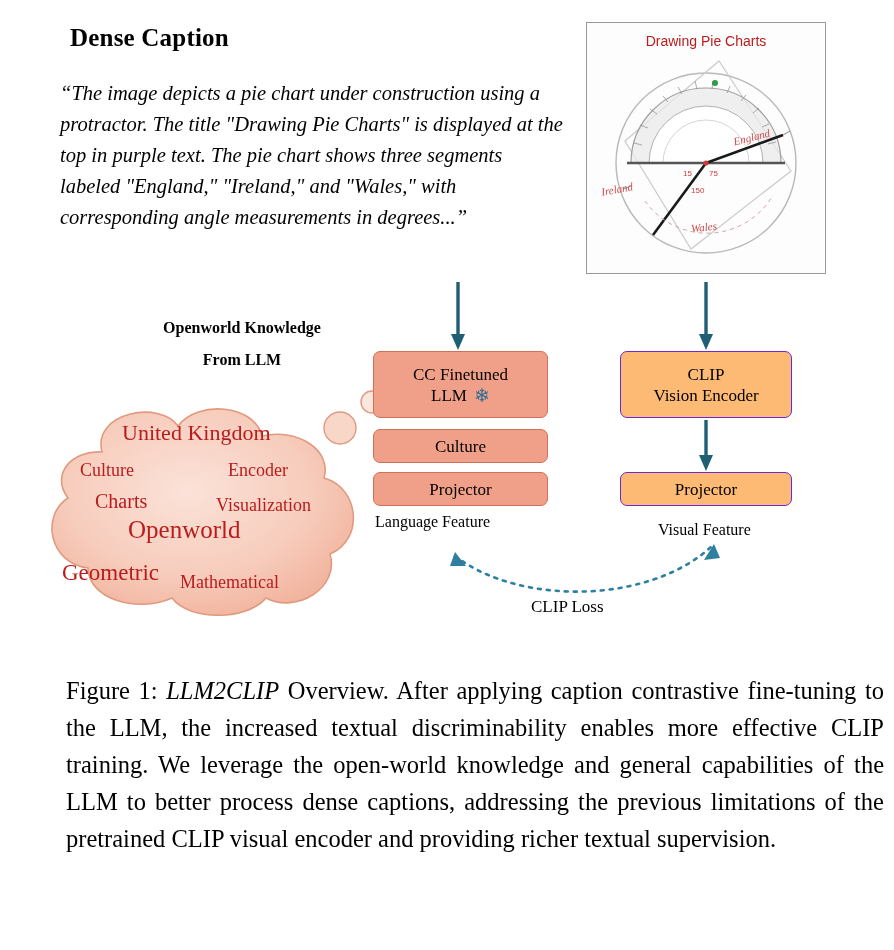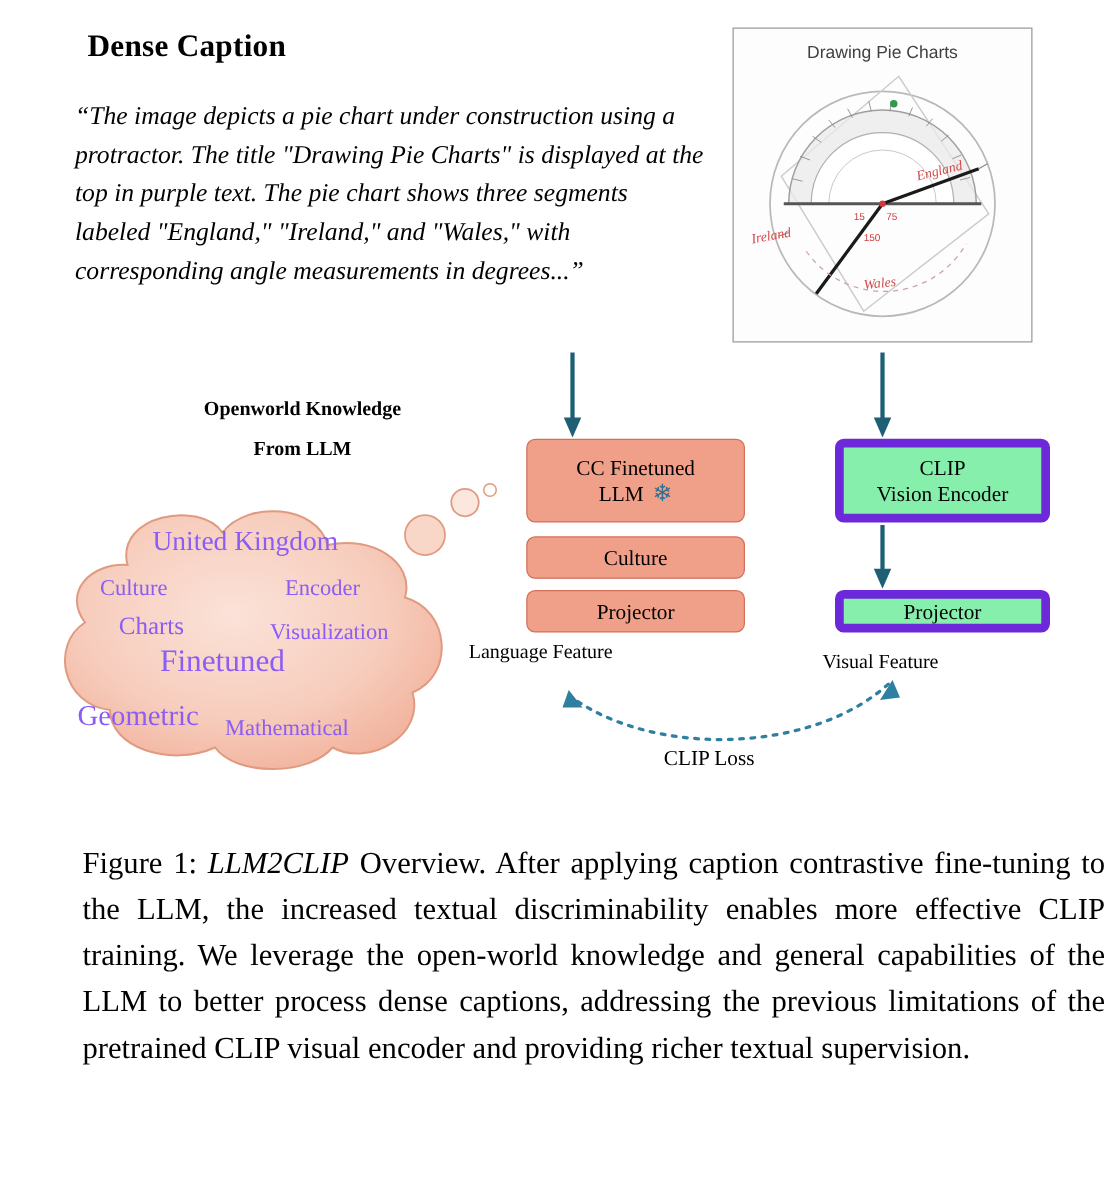--- a/index.html
+++ b/index.html
@@ -51,21 +51,21 @@
     background: #fdfdfd;
     box-sizing: border-box;
     overflow: hidden;
   }
   .img-panel-title {
     position: absolute;
     top: 10px;
     left: 0;
     width: 100%;
     text-align: center;
-    color: #404040;
+    color: #b91c1c;
     font-size: 14px;
     font-family: "Liberation Sans", sans-serif;
   }
   .img-panel svg {
     position: absolute;
     left: 0;
     top: 0;
   }
   .pie-label {
     position: absolute;
@@ -95,43 +95,42 @@
     position: absolute;
     left: 30px;
     top: 392px;
     width: 360px;
     height: 230px;
   }
   .cloud-word {
     position: absolute;
     white-space: nowrap;
     font-family: "Liberation Serif", serif;
-    color: #8b5cf6;
+    color: #b91c1c;
   }
   
   .box {
     position: absolute;
     box-sizing: border-box;
     border-radius: 7px;
     display: flex;
     align-items: center;
     justify-content: center;
     font-size: 17px;
     line-height: 21px;
     font-family: "Liberation Serif", serif;
-    margin-left: 48px;
   }
   .box-orange {
     background: #f0a089;
     border: 1px solid #d2705a;
     color: #000;
   }
   .box-blue {
-    background: #86efac;
-    border: 7px solid #6d28d9;
+    background: #fdba74;
+    border: 1px solid #6d28d9;
     color: #000;
   }
   #box-llm { left: 373px; top: 351px; width: 175px; height: 67px; }
   #box-adaptor { left: 373px; top: 429px; width: 175px; height: 34px; }
   #box-projector-l { left: 373px; top: 472px; width: 175px; height: 34px; }
   #box-clip { left: 620px; top: 351px; width: 172px; height: 67px; }
   #box-projector-v { left: 620px; top: 472px; width: 172px; height: 34px; }
   .snowflake {
     font-size: 19px;
     color: #2f6f91;
@@ -250,21 +249,21 @@
                C 218 228, 160 230, 142 206
                C 106 222, 58 206, 58 176
                C 20 172, 10 124, 38 106
                C 20 82, 42 58, 72 60 Z" fill="url(#cloudgrad)" stroke="#e09a7f" stroke-width="1.6"></path>
     </svg>
     <div class="cloud-word" style="left:92px; top:28px; font-size:22px;">United Kingdom</div>
     <div class="cloud-word" style="left:50px; top:68px; font-size:18px;">Culture</div>
     <div class="cloud-word" style="left:198px; top:68px; font-size:18px;">Encoder</div>
     <div class="cloud-word" style="left:65px; top:98px; font-size:20px;">Charts</div>
     <div class="cloud-word" style="left:186px; top:103px; font-size:18px;">Visualization</div>
-    <div class="cloud-word" style="left:98px; top:124px; font-size:25px;">Finetuned</div>
+    <div class="cloud-word" style="left:98px; top:124px; font-size:25px;">Openworld</div>
     <div class="cloud-word" style="left:32px; top:168px; font-size:23px;">Geometric</div>
     <div class="cloud-word" style="left:150px; top:180px; font-size:18px;">Mathematical</div>
   </div>
 
   <svg class="arrows">
 
     <circle cx="340" cy="428" r="16" fill="#f8d6c8" stroke="#e09a7f" stroke-width="1.4"></circle>
     <circle cx="372" cy="402" r="11" fill="#fbe7de" stroke="#e09a7f" stroke-width="1.4"></circle>
     <circle cx="392" cy="392" r="5" fill="#ffffff" stroke="#e09a7f" stroke-width="1.2"></circle>
 

